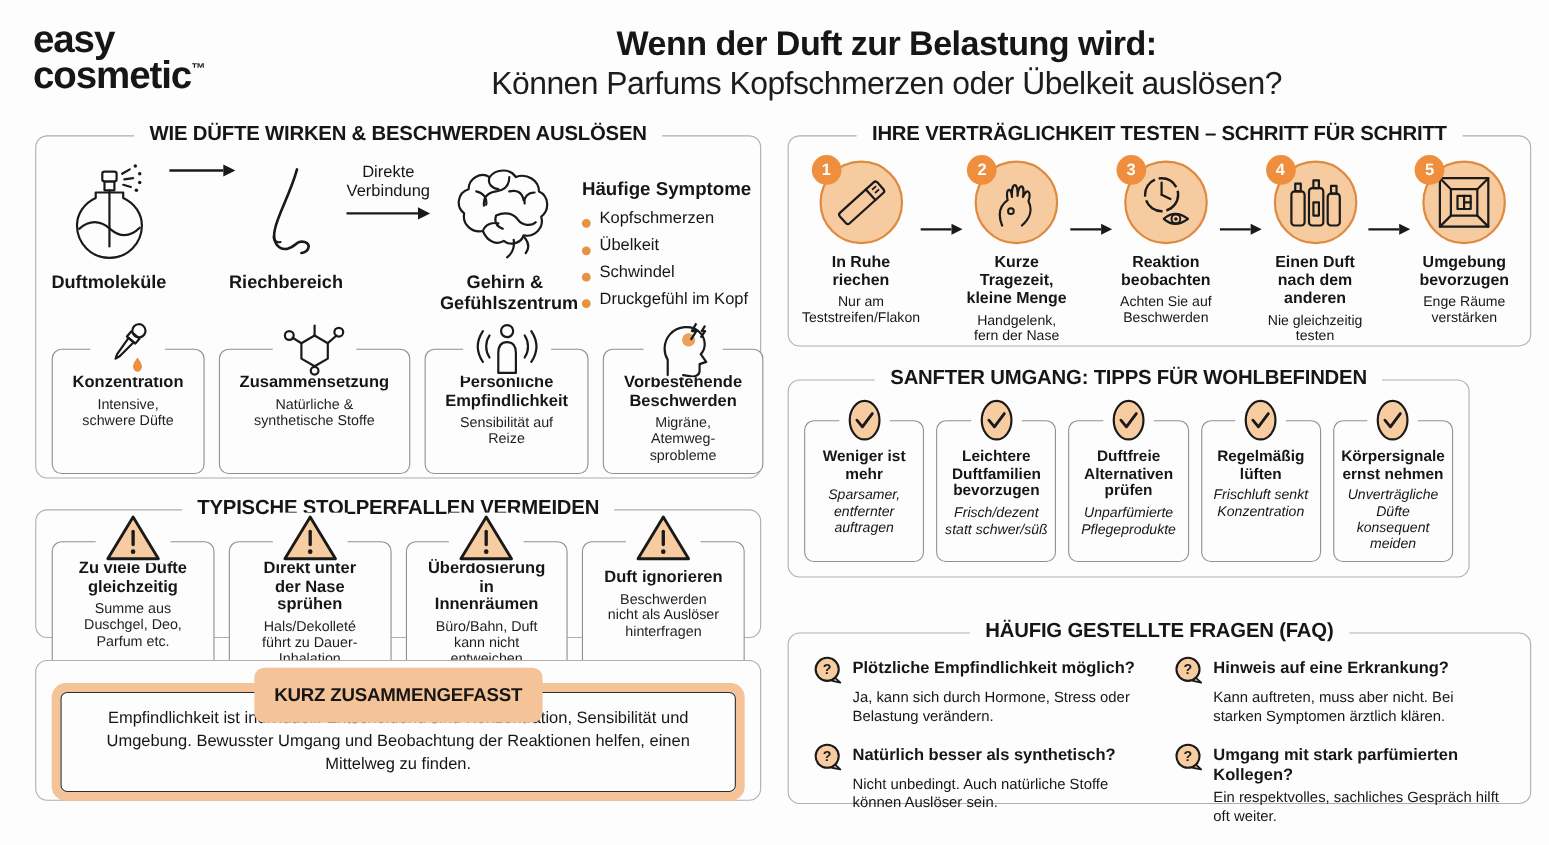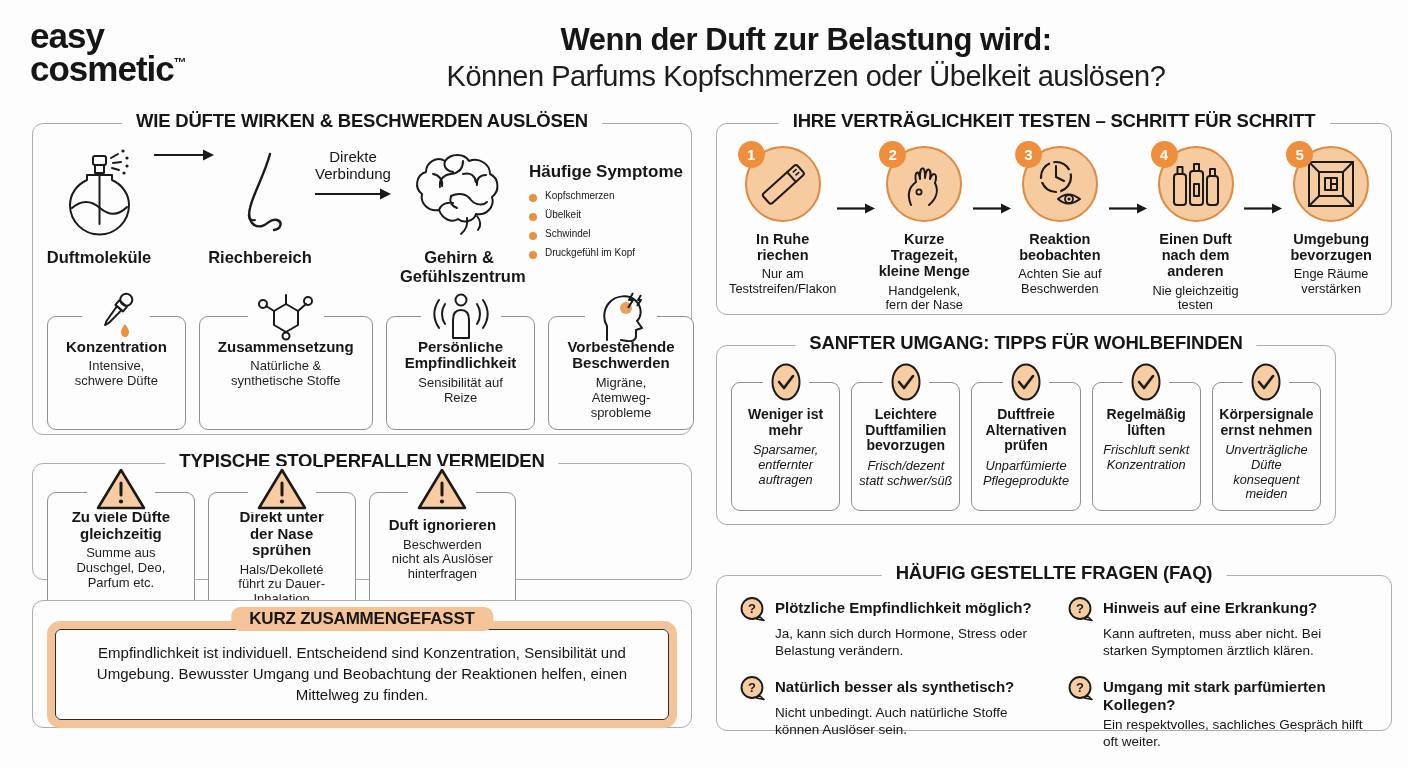--- a/index.html
+++ b/index.html
@@ -32,42 +32,42 @@
   .flow { display:flex; align-items:flex-start; padding:24px 10px 0 14px; }
   .flow-item { display:flex; flex-direction:column; align-items:center; }
   .flow-icon { height:92px; display:flex; align-items:center; justify-content:center; }
   .flow-label { font-size:16.5px; font-weight:800; text-align:center; margin-top:8px; line-height:1.15; }
   .flow-arrow-wrap { display:flex; flex-direction:column; align-items:center; 
     height:92px; padding:0 2px; }
   .arrow-label { font-size:15px; font-weight:400; text-align:center; line-height:1.15; margin-bottom:4px; }
   .symptome { margin-left:14px; padding-top:14px; width:178px; flex-shrink:0; }
   .sym-title { font-size:17px; font-weight:800; margin-bottom:8px; }
   .symptome ul { list-style:none; }
-  .symptome li { display:flex; align-items:center; font-size:10px; margin-bottom:7px; line-height:1.15; }
+  .symptome li { display:flex; align-items:flex-end; font-size:15px; margin-bottom:7px; line-height:1.15; }
   .dot { width:8px; height:8px; border-radius:50%; background:#E8913F; margin:4px 8px 0 0; flex-shrink:0; }
 
   .fak-title { text-align:center; font-size:17px; font-weight:800; margin-top:2px; }
   .fak-row { display:grid; grid-template-columns:repeat(4,1fr); gap:13px; margin:30px 14px 0; }
   .mini-box { position:relative; border:1.5px solid #909090; border-radius:9px;
     padding:22px 18px 8px; text-align:center; min-height:84px; background:#fdfdfd; }
   .mini-icon { position:absolute; top:-27px; left:50%; transform:translateX(-50%);
     background:#fdfdfd; padding:0 8px; line-height:0; }
   .mini-title { font-size:15px; font-weight:800; line-height:1.1; }
   .mini-desc { font-size:13px; line-height:1.15; margin-top:4px; color:#1f1f1f; }
 
   
   #panel-stolperfallen .fak-row { margin-top:28px; }
   #panel-stolperfallen .mini-box { min-height:78px; padding-top:16px; }
 
   
   .sum-frame { position:relative; margin:20px 14px 0; border:8px solid #F4C498; border-radius:13px; }
   .sum-inner { border:1.7px solid #2b2b2b; border-radius:6px; background:#fdfdfd;
     padding:12px 30px 14px; text-align:center; font-size:15px; line-height:1.4; }
   .sum-badge { position:absolute; top:-22px; left:50%; transform:translateX(-50%);
-    background:#F4C498; border-radius:9px; padding:2px 18px; font-size:17px;
+    background:#F4C498; border-radius:9px; padding:15px 18px; font-size:17px;
     font-weight:800; white-space:nowrap; letter-spacing:-0.2px; }
 
   
   .steps-row { display:flex; align-items:flex-start; justify-content:space-between; padding:22px 12px 0; }
   .step { width:112px; display:flex; flex-direction:column; align-items:center; text-align:center; }
   .step-circle { position:relative; width:76px; height:76px; border-radius:50%;
     background:#F7CBA0; border:2px solid #DE8A3F; display:flex; align-items:center; justify-content:center; }
   .step-num { position:absolute; top:-7px; left:-9px; width:27px; height:27px; border-radius:50%;
     background:#EF8E3C; color:#fff; font-size:15px; font-weight:800;
     display:flex; align-items:center; justify-content:center; }
@@ -278,20 +278,31 @@
           <svg width="52" height="46" viewBox="0 0 52 46">
             <path d="M26,4 L49,42 H3 Z" fill="#F8CCA1" stroke="#1a1a1a" stroke-width="2.6" stroke-linejoin="round"></path>
             <line x1="26" y1="17" x2="26" y2="29" stroke="#1a1a1a" stroke-width="3" stroke-linecap="round"></line>
             <circle cx="26" cy="35.5" r="2.1" fill="#1a1a1a"></circle>
           </svg>
         </div>
         <div class="mini-title">Direkt unter der Nase sprühen</div>
         <div class="mini-desc">Hals/Dekolleté führt zu Dauer-Inhalation</div>
       </div>
 
+      <div class="mini-box">
+        <div class="mini-icon">
+          <svg width="52" height="46" viewBox="0 0 52 46">
+            <path d="M26,4 L49,42 H3 Z" fill="#F8CCA1" stroke="#1a1a1a" stroke-width="2.6" stroke-linejoin="round"></path>
+            <line x1="26" y1="17" x2="26" y2="29" stroke="#1a1a1a" stroke-width="3" stroke-linecap="round"></line>
+            <circle cx="26" cy="35.5" r="2.1" fill="#1a1a1a"></circle>
+          </svg>
+        </div>
+        <div class="mini-title">Überdosierung in Innenräumen</div>
+        <div class="mini-desc">Büro/Bahn, Duft kann nicht entweichen</div>
+      </div>
 
       <div class="mini-box">
         <div class="mini-icon">
           <svg width="52" height="46" viewBox="0 0 52 46">
             <path d="M26,4 L49,42 H3 Z" fill="#F8CCA1" stroke="#1a1a1a" stroke-width="2.6" stroke-linejoin="round"></path>
             <line x1="26" y1="17" x2="26" y2="29" stroke="#1a1a1a" stroke-width="3" stroke-linecap="round"></line>
             <circle cx="26" cy="35.5" r="2.1" fill="#1a1a1a"></circle>
           </svg>
         </div>
         <div class="mini-title" style="margin-top:8px;">Duft ignorieren</div>

